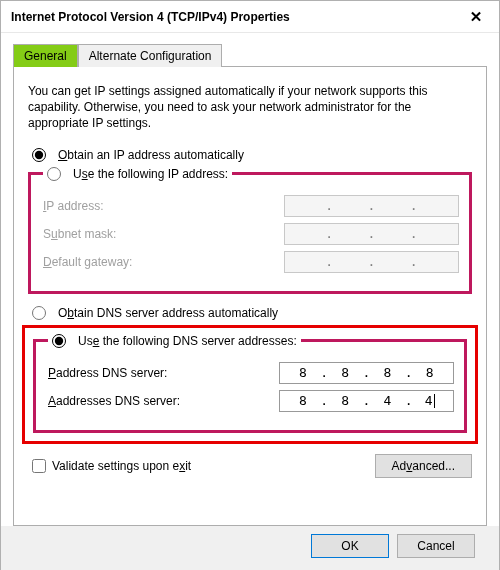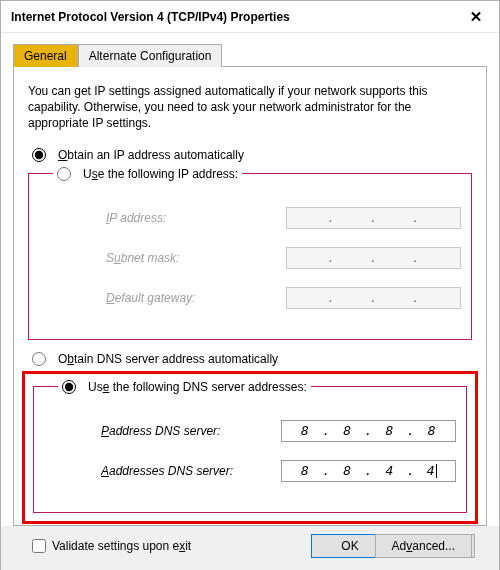--- a/index.html
+++ b/index.html
@@ -53,21 +53,21 @@
     .tab {
       padding: 4px 10px 4px 10px;
       border: 1px solid #adadad;
       background: #fff;
       border-bottom: none;
       font-size: 12px;
       position: relative;
       cursor: pointer;
     }
     .tab.active {
-      background: #eab308;
+      background: #84cc16;
       z-index: 3;
       top: 1px;
     }
     .tab.inactive {
       background: #f0f0f0;
       top: 1px;
     }
     .tab-panel {
       border: 1px solid #adadad;
       margin-top: 0px;
@@ -89,34 +89,33 @@
       margin: 5px 0;
       padding-left: 4px;
     }
     .radio-row input[type="radio"] {
       width: 14px;
       height: 14px;
       accent-color: #000;
     }
     .radio-row label { cursor: pointer; }
     fieldset.group {
-      border: 1px solid #be185d;
-      padding: 8px 10px 12px 24px;
+      border: 3px solid #be185d;
+      padding: 8px 10px 12px 12px;
       margin: 4px 0 12px 0;
     }
     fieldset.group legend {
       padding: 0 4px;
     }
     legend .radio-row { margin: 0; padding-left: 0; }
     .field-row {
       display: flex;
       align-items: center;
-      justify-content: flex-end;
-      margin: 18px 0;
-      font-style: italic;
+      justify-content: space-between;
+      margin: 6px 0;
     }
     .field-label {
       flex: 0 0 180px;
     }
     .disabled { color: #a0a0a0; }
     .ip-input {
       width: 175px;
       height: 22px;
       border: 1px solid #999;
       background: #fff;

